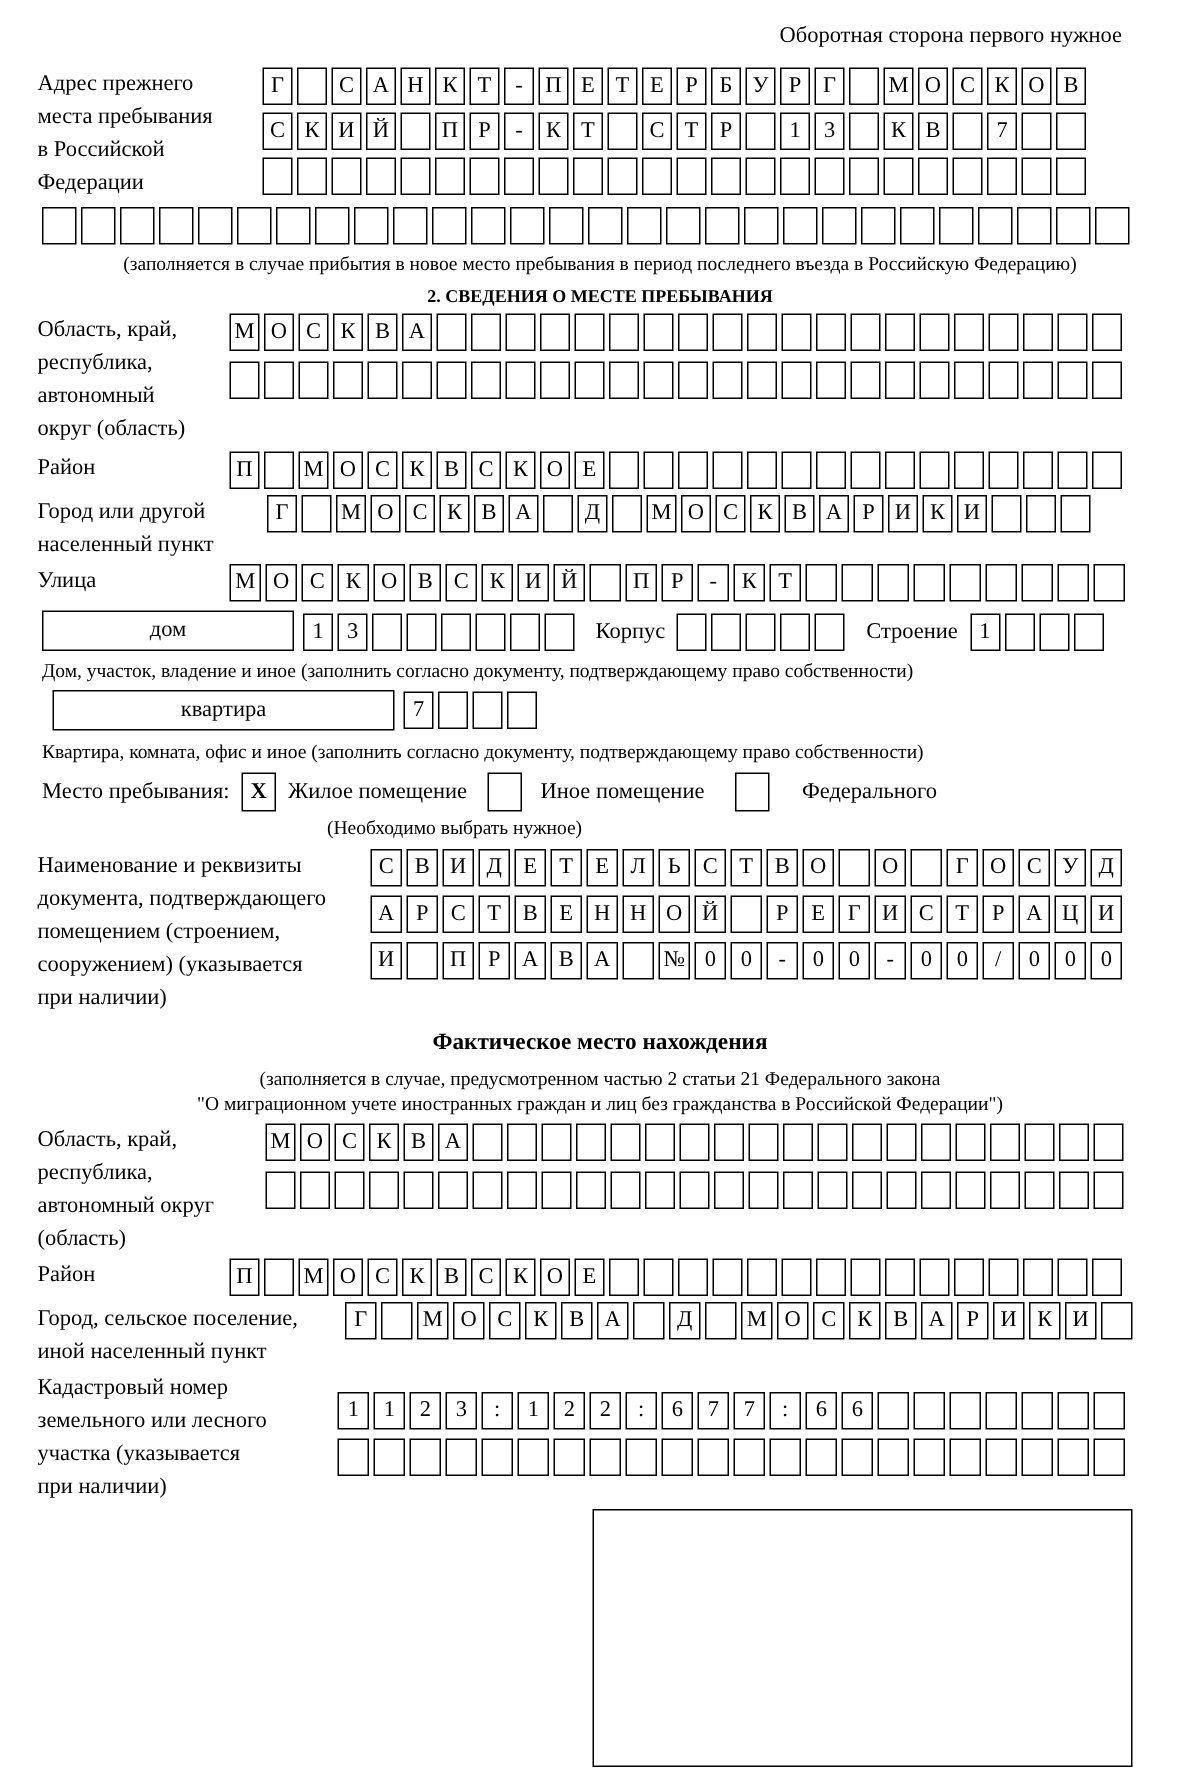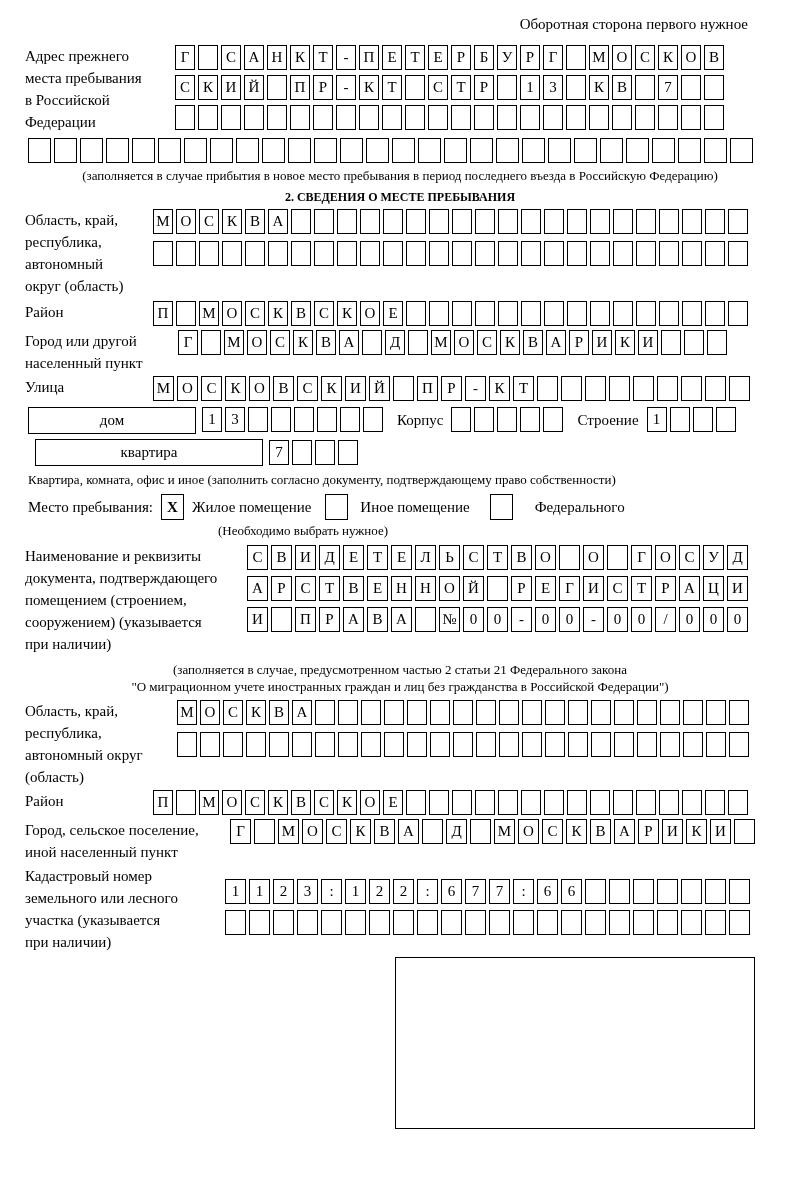--- a/index.html
+++ b/index.html
@@ -318,21 +318,21 @@
         <span class="cell"></span>
         <span class="cell"></span>
         <span class="cell"></span>
         <span class="cell"></span>
         <span class="cell"></span>
         <span class="cell"></span>
         <span class="cell"></span>
       </div>
   </div>
 
-  <div class="frow ml28" style="margin-top:6px;align-items:flex-start;">
+  <div class="frow ml28" style="margin-top:6px;align-items:flex-end;">
     <div class="widebox" style="width:168px;">дом</div>
     <div class="boxrow" style="margin-left:6px;">
         <span class="cell">1</span>
         <span class="cell">3</span>
         <span class="cell"></span>
         <span class="cell"></span>
         <span class="cell"></span>
         <span class="cell"></span>
         <span class="cell"></span>
         <span class="cell"></span>
@@ -346,20 +346,21 @@
         <span class="cell"></span>
       </div>
     <div class="inline-lbl" style="margin:0 8px 0 14px;">Строение</div>
     <div class="boxrow">
         <span class="cell">1</span>
         <span class="cell"></span>
         <span class="cell"></span>
         <span class="cell"></span>
       </div>
   </div>
+  <div class="caption ml28" style="margin-top:4px;">Дом, участок, владение и иное (заполнить согласно документу, подтверждающему право собственности)</div>
 
   <div class="frow ml35" style="margin-top:5px;align-items:center;">
     <div class="widebox" style="width:228px;">квартира</div>
     <div class="boxrow" style="margin-left:6px;">
         <span class="cell">7</span>
         <span class="cell"></span>
         <span class="cell"></span>
         <span class="cell"></span>
       </div>
   </div>
@@ -450,20 +451,21 @@
           <span class="cell">0</span>
           <span class="cell">0</span>
           <span class="cell">/</span>
           <span class="cell">0</span>
           <span class="cell">0</span>
           <span class="cell">0</span>
         </div>
     </div>
   </div>
 
+  <div class="sectitle" style="margin-top:10px;font-size:15.5px;">Фактическое место нахождения</div>
   <div class="caption center" style="margin-top:6px;">(заполняется в случае, предусмотренном частью 2 статьи 21 Федерального закона</div>
   <div class="caption center">"О миграционном учете иностранных граждан и лиц без гражданства в Российской Федерации")</div>
 
   <div class="frow ml25" style="margin-top:5px;">
     <div class="lbl w152">
       <div>Область, край,</div>
       <div>республика,</div>
       <div>автономный округ</div>
       <div>(область)</div>
     </div>

